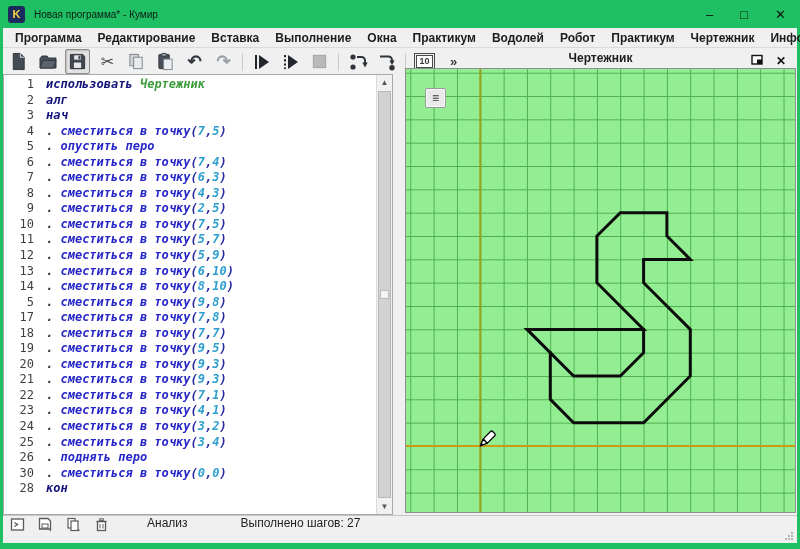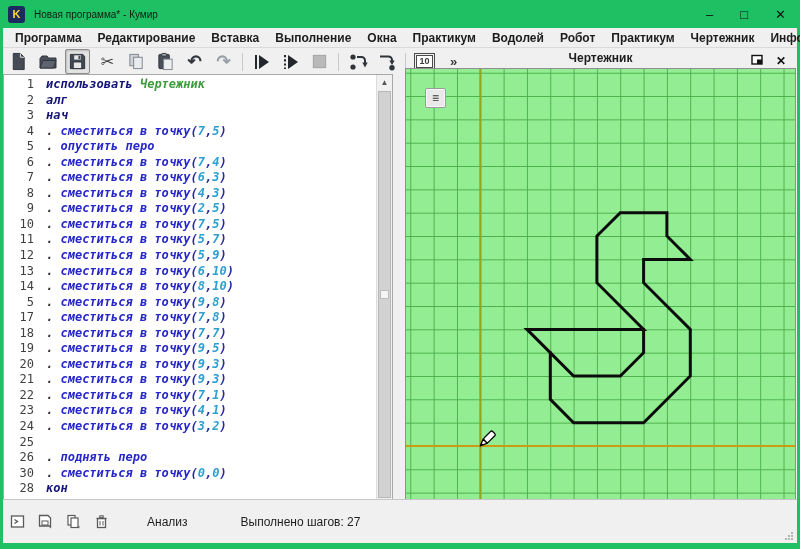--- a/index.html
+++ b/index.html
@@ -60,22 +60,22 @@
   .panel-title{position:absolute;left:0;right:0;top:1px;text-align:center;font-size:12px;font-weight:bold;color:#1d1d1d;}
   .panel-icons{position:absolute;right:10px;top:2px;display:flex;align-items:center;gap:12px;}
   .close-x{font-size:12px;font-weight:bold;color:#111;line-height:1;}
   .draw-area{position:absolute;top:18px;left:0;right:0;bottom:2px;border:1px solid #8f8f8f;box-sizing:border-box;}
   .grid{position:absolute;top:0;left:0;right:0;bottom:0;}
   .draw-svg{position:absolute;top:0;left:0;width:100%;height:100%;}
   .hamburger{position:absolute;left:19px;top:19px;width:19px;height:18px;background:#e9e9e9;
     border:1px solid #9a9a9a;border-radius:2px;box-shadow:inset 0 0 0 1px #f8f8f8;
     display:flex;align-items:center;justify-content:center;font-size:12px;font-weight:bold;color:#333;line-height:1;}
   
-  .statusbar{position:absolute;left:0;right:0;bottom:0;height:44px;background:#f0f0f0;
-    border-top:1px solid #c6c6c6;display:flex;align-items:center;font-size:12px;color:#1e1e1e;box-sizing:border-box;}
+  .statusbar{position:absolute;left:0;right:0;bottom:0;height:28px;background:#f0f0f0;
+    border-top:1px solid #c6c6c6;display:flex;align-items:flex-start;font-size:12px;color:#1e1e1e;box-sizing:border-box;}
   .sico{flex:none;display:flex;align-items:center;justify-content:center;width:16px;height:16px;}
   .st-analysis{margin-left:38px;}
   .st-steps{margin-left:53px;}
   .st-state{margin-left:110px;}
   .grip{position:absolute;right:3px;bottom:2px;width:10px;height:10px;
     background:
       radial-gradient(circle at 8px 2px,#b5b5b5 1.2px,transparent 1.4px),
       radial-gradient(circle at 5px 5px,#b5b5b5 1.2px,transparent 1.4px),
       radial-gradient(circle at 8px 5px,#b5b5b5 1.2px,transparent 1.4px),
       radial-gradient(circle at 2px 8px,#b5b5b5 1.2px,transparent 1.4px),
@@ -287,20 +287,21 @@
         <div class="cl">
           <span class="ln">23</span>
           <span class="ct"><span class="dot">. </span><span class="cmd">сместиться в точку</span><span class="pn">(</span><span class="num">4</span><span class="pn">,</span><span class="num">1</span><span class="pn">)</span></span>
         </div>
         <div class="cl">
           <span class="ln">24</span>
           <span class="ct"><span class="dot">. </span><span class="cmd">сместиться в точку</span><span class="pn">(</span><span class="num">3</span><span class="pn">,</span><span class="num">2</span><span class="pn">)</span></span>
         </div>
         <div class="cl">
           <span class="ln">25</span>
+          <span class="ct"><span class="dot">. </span><span class="cmd">сместиться в точку</span><span class="pn">(</span><span class="num">3</span><span class="pn">,</span><span class="num">4</span><span class="pn">)</span></span>
         </div>
         <div class="cl">
           <span class="ln">26</span>
           <span class="ct"><span class="dot">. </span><span class="cmd">поднять перо</span></span>
         </div>
         <div class="cl">
           <span class="ln">30</span>
           <span class="ct"><span class="dot">. </span><span class="cmd">сместиться в точку</span><span class="pn">(</span><span class="num">0</span><span class="pn">,</span><span class="num">0</span><span class="pn">)</span></span>
         </div>
         <div class="cl">

